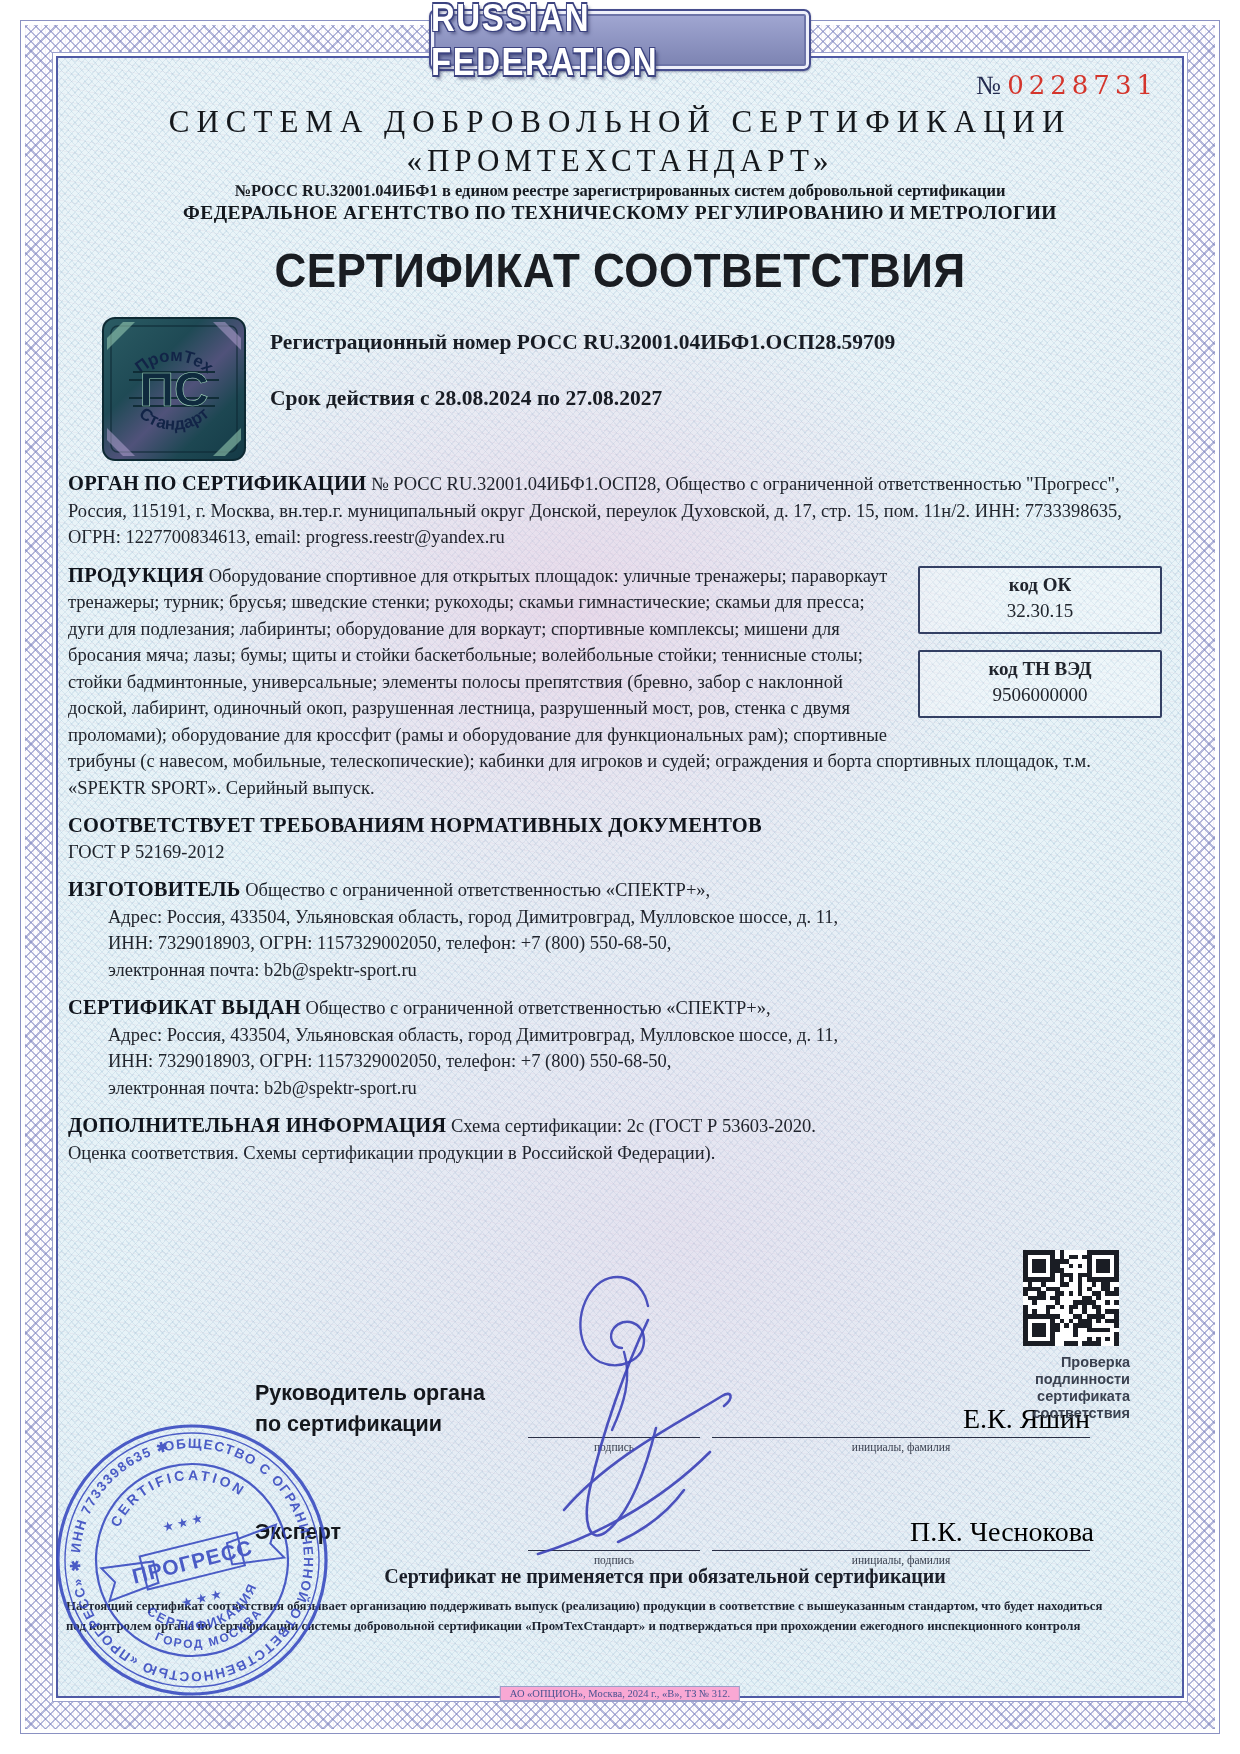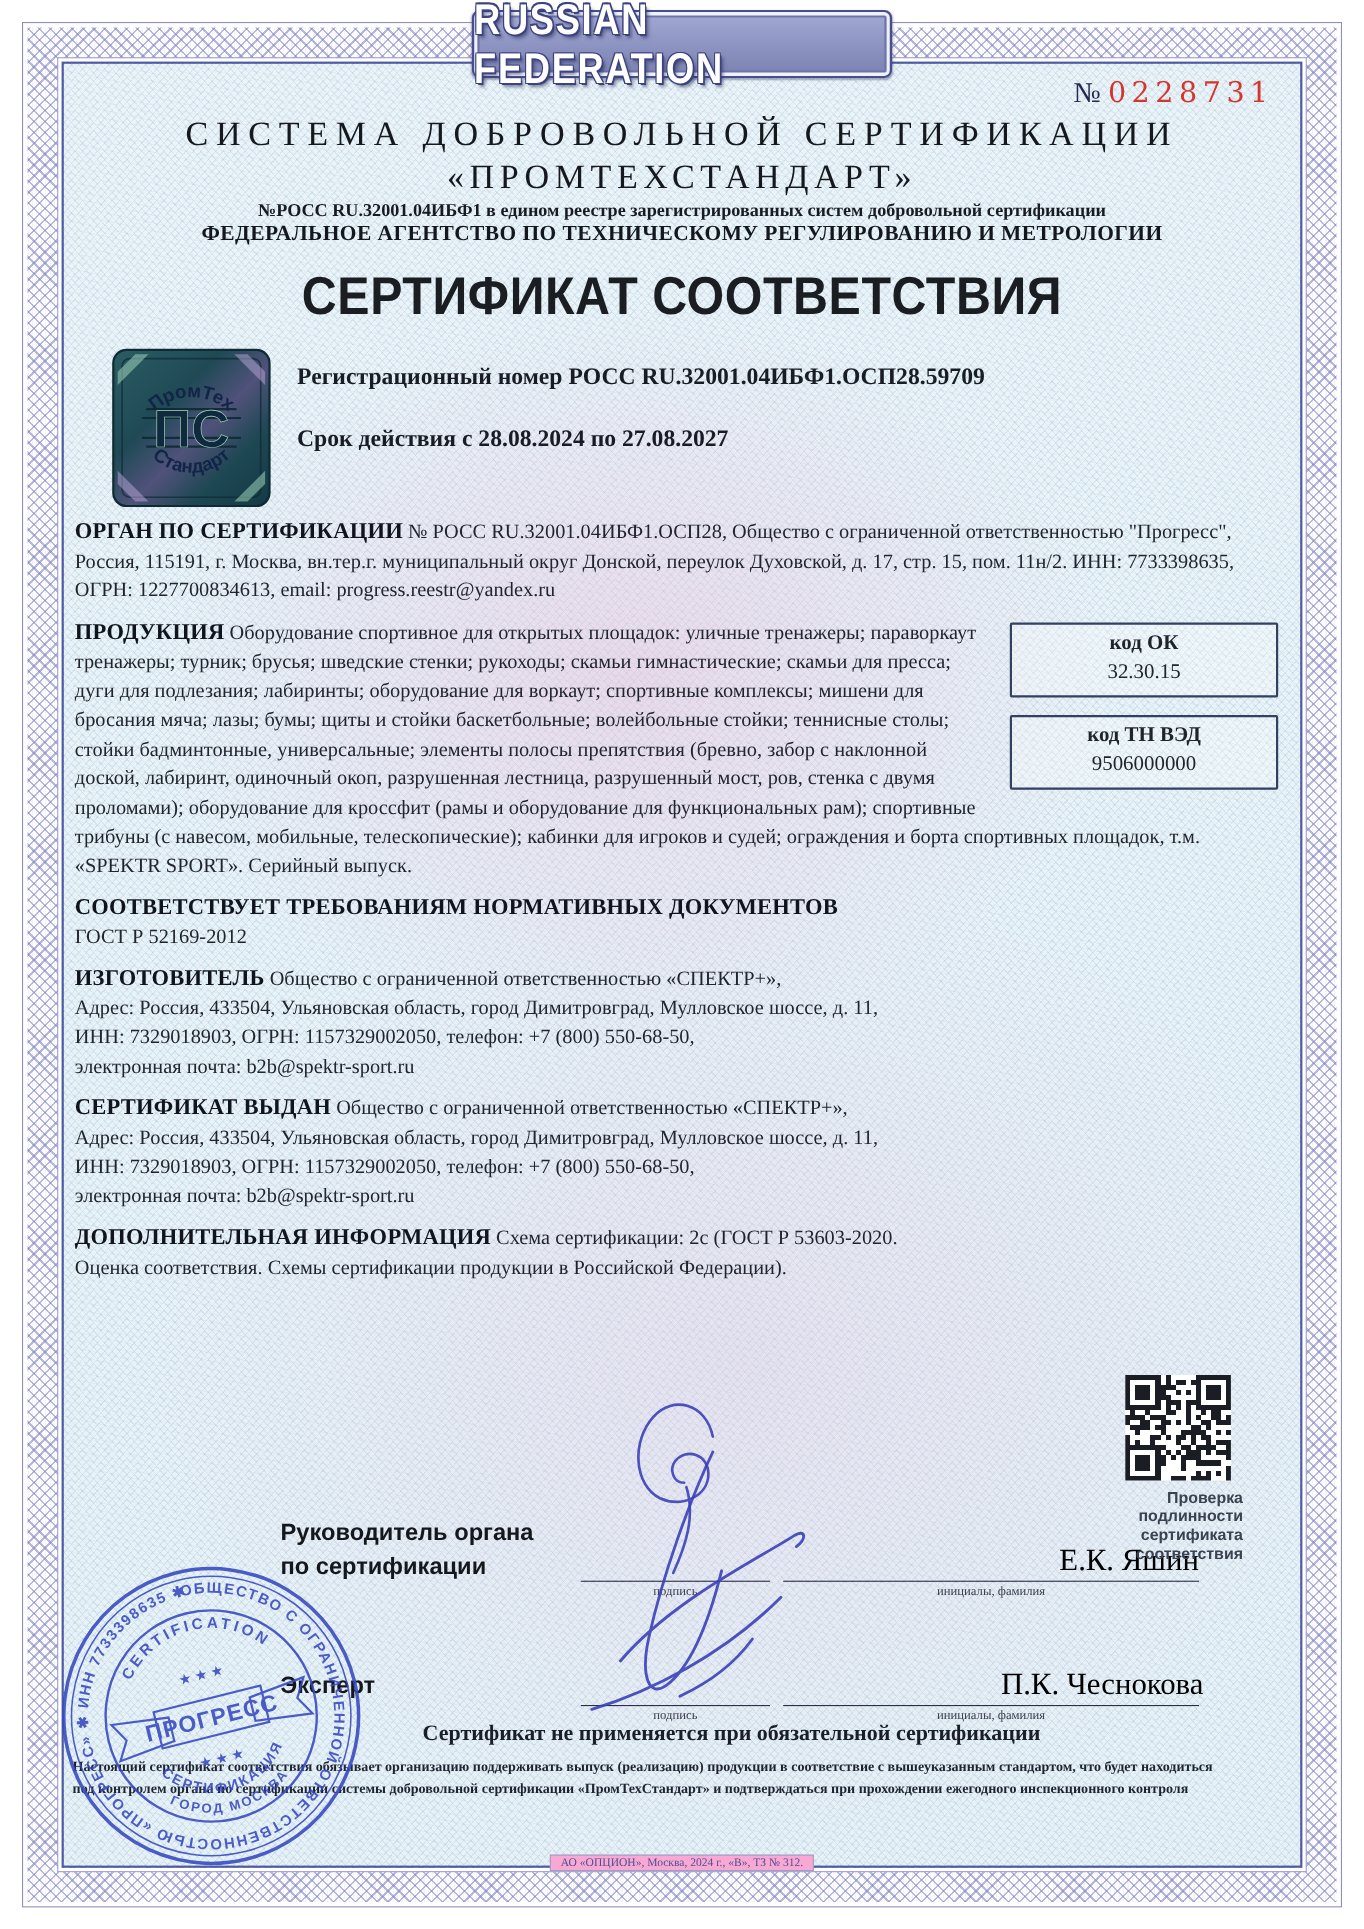--- a/index.html
+++ b/index.html
@@ -49,21 +49,21 @@
   .holo{position:absolute;left:99px;top:314px;width:150px;height:150px;z-index:5;}
   
   .content{position:absolute;left:68px;right:78px;top:470px;z-index:4;font-size:18.5px;line-height:26.5px;}
   .sec{margin:0 0 11px 0;}
   .lbl{font-weight:bold;font-size:20.5px;letter-spacing:.2px;color:#10141c;}
   .codes{float:right;width:244px;margin:4px 0 8px 22px;}
   .codebox{border:2.5px solid #333f63;border-radius:2px;background:rgba(255,255,255,.25);
     text-align:center;padding:4px 6px 7px;margin-bottom:16px;}
   .codebox .cl{font-weight:bold;font-size:19px;}
   .codebox .cv{font-size:19px;}
-  .addr-line{display:block;}
+  .addr-line{display:block;margin-left:40px;}
   .just{text-align:justify;}
   .narrow{width:810px;}
   
   .qr-block{position:absolute;left:1012px;top:1250px;width:118px;z-index:5;text-align:right;}
   .qr-block svg{width:96px;height:96px;display:block;margin:0 auto 8px auto;}
   .qr-cap{font-family:"Liberation Sans",sans-serif;font-weight:bold;font-size:14.5px;
     line-height:17px;color:#3a4150;}
   
   .sig-label{position:absolute;left:255px;font-family:"Liberation Sans",sans-serif;
     font-weight:bold;font-size:21.5px;line-height:31px;color:#14171c;z-index:5;}

